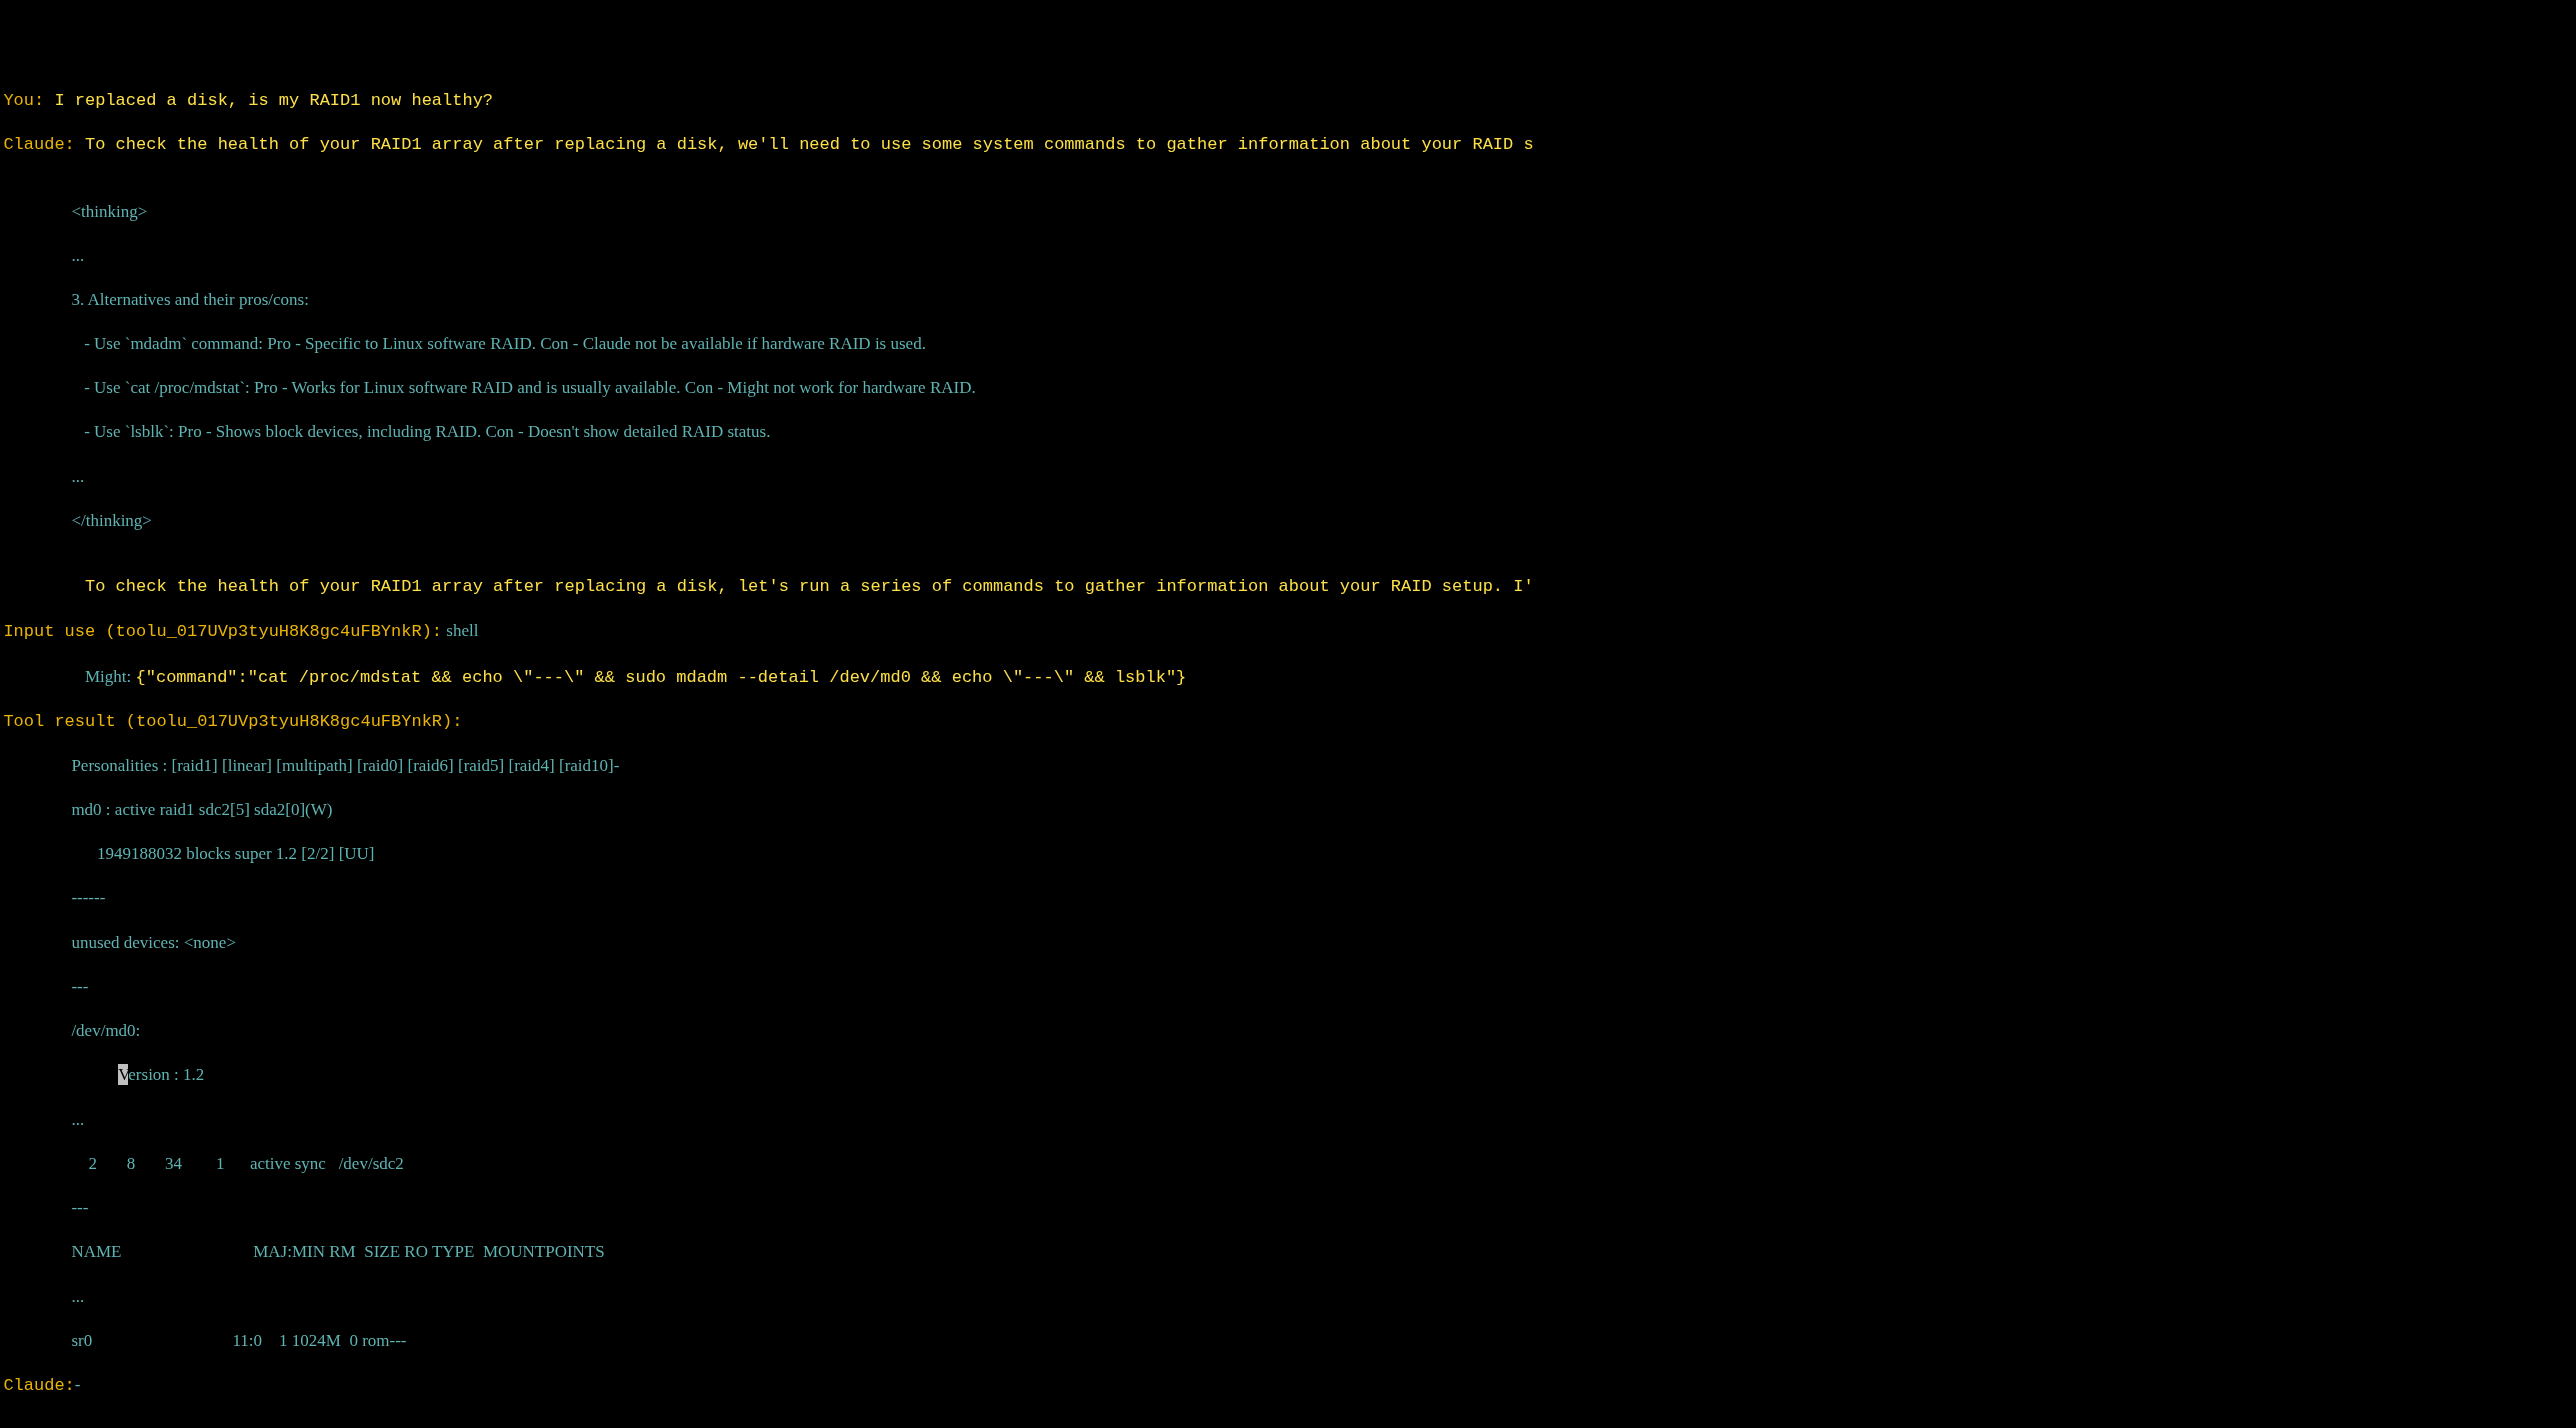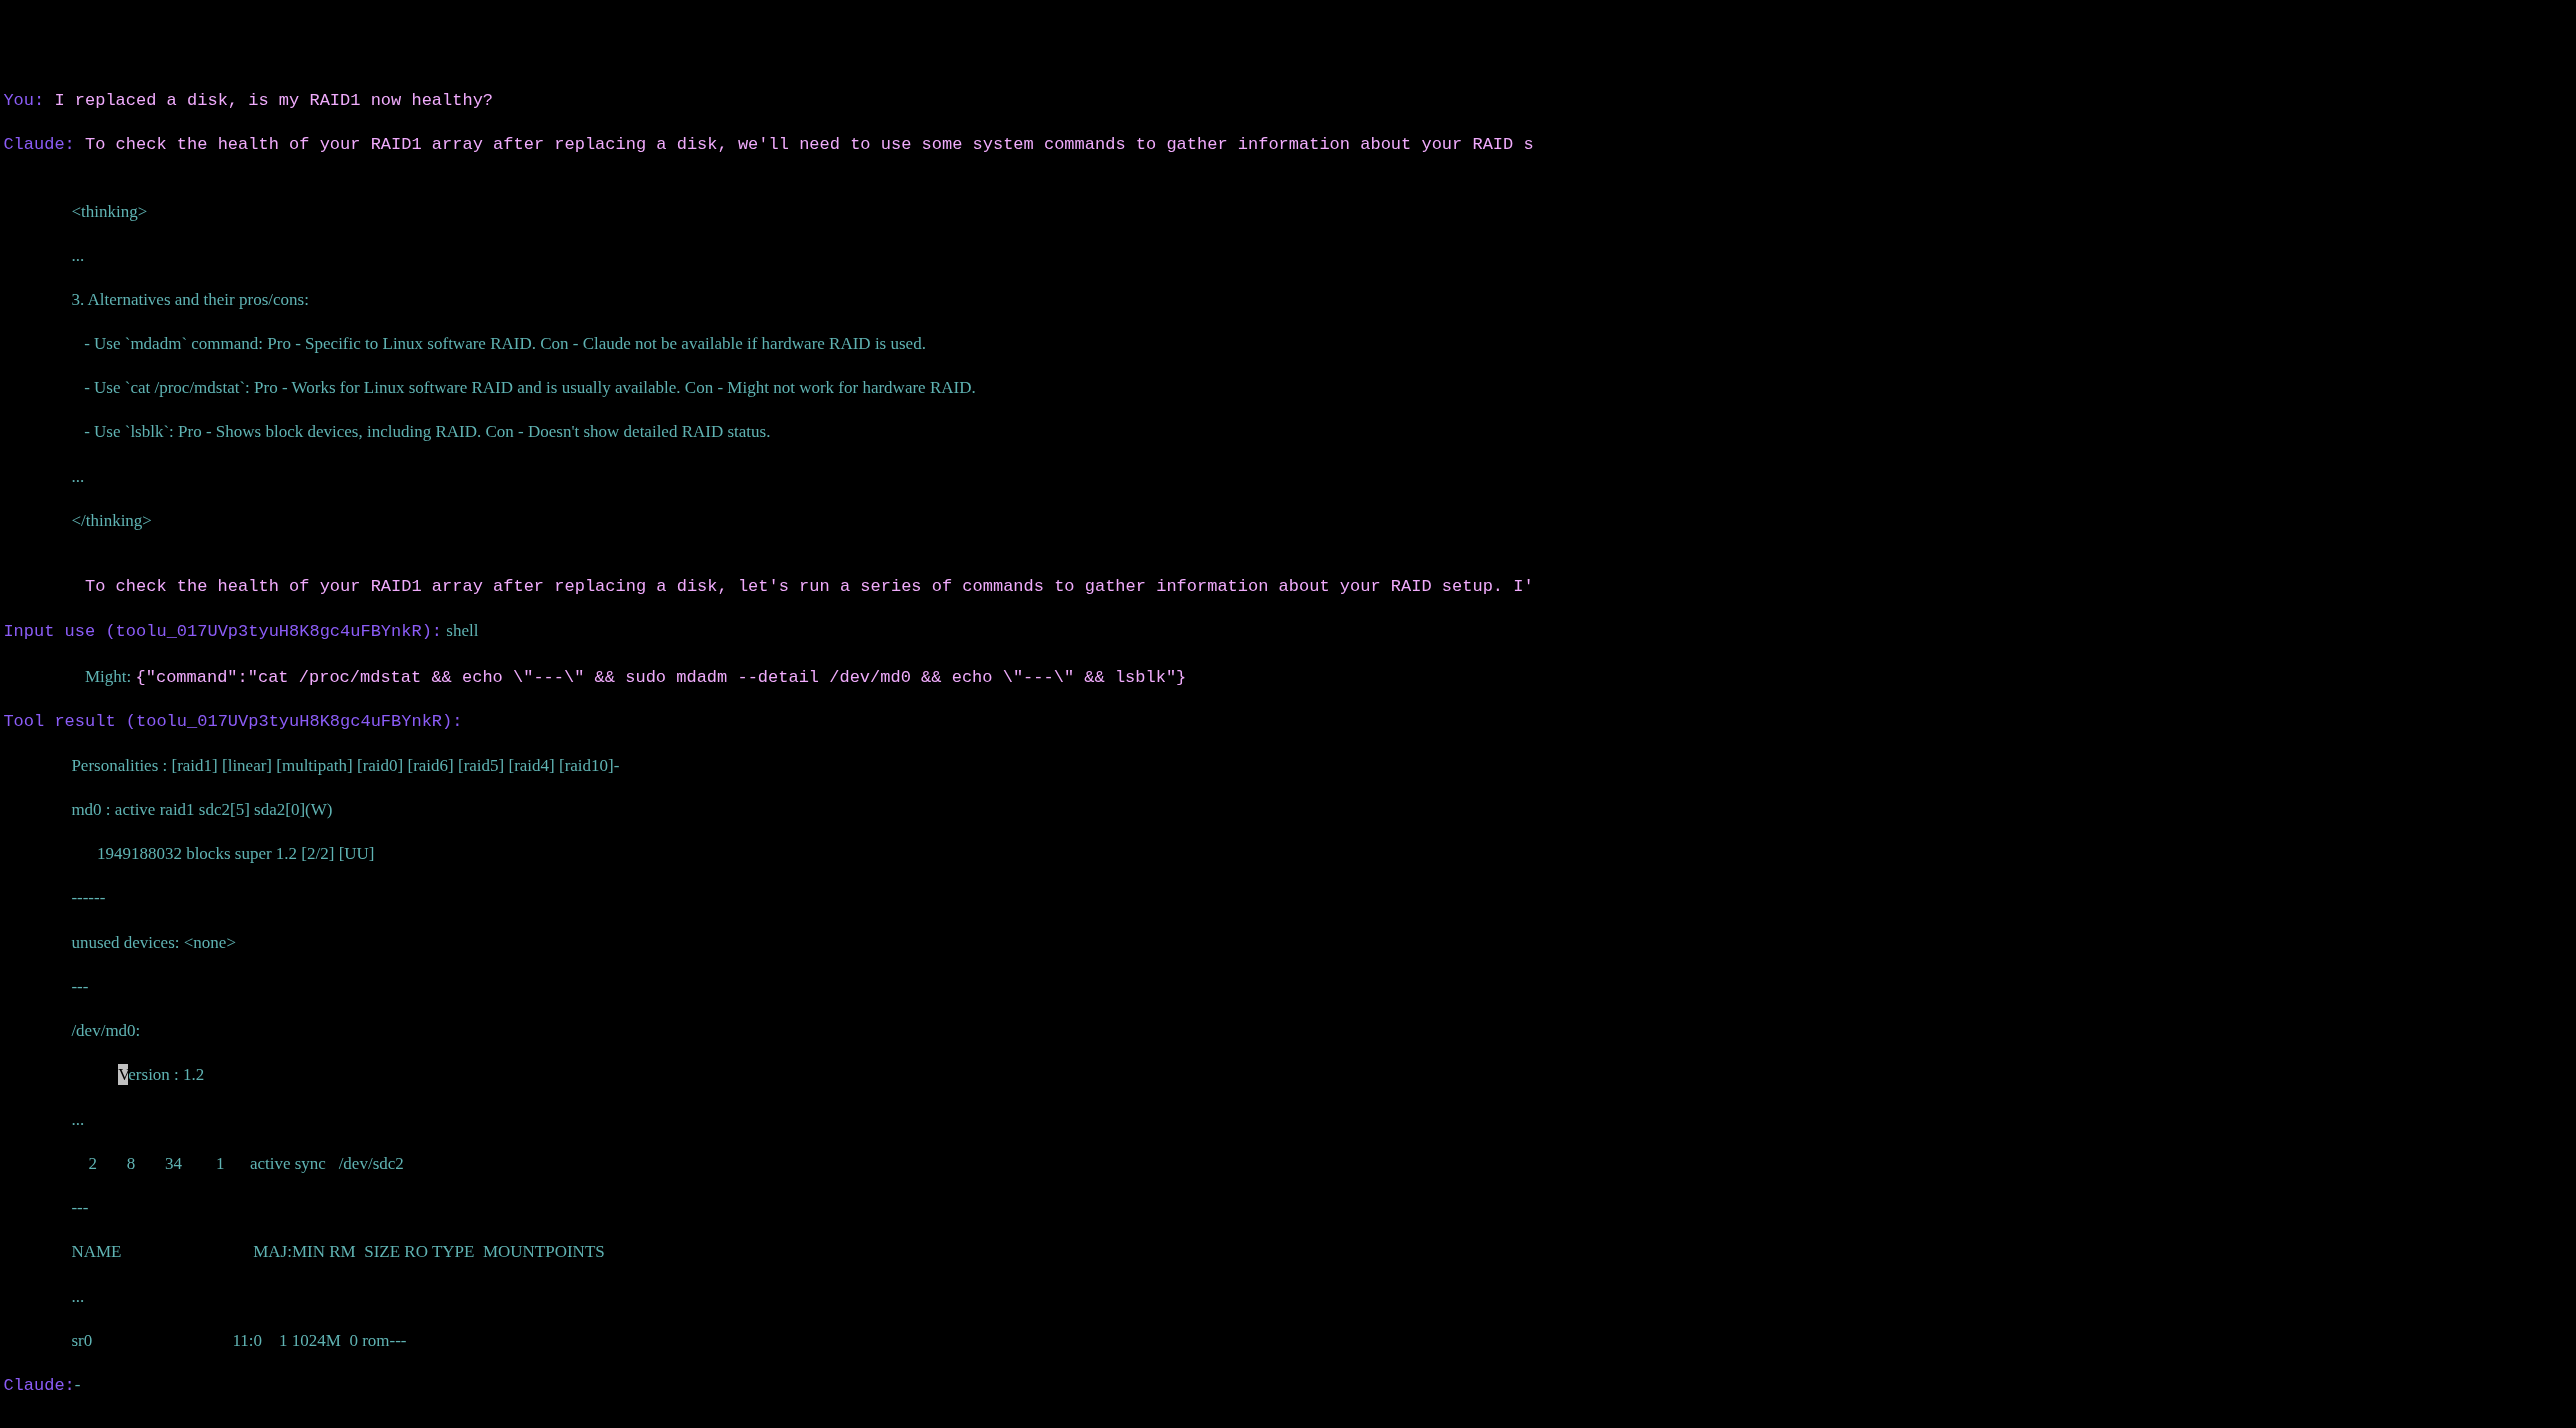--- a/index.html
+++ b/index.html
@@ -10,23 +10,23 @@
     body {
       background: #000;
       color: #5fb3b3;
       font-family: 'Menlo', 'Monaco', 'Courier New', monospace;
       font-size: 17px;
       line-height: 1.3;
       padding: 1.7px 3.4px;
       white-space: pre;
       overflow-x: hidden;
     }
-    .white { color: #f0abfc; }
+    .white { color: #fde047; }
     .cyan { color: #5fb3b3; font-family: Liberation Serif, serif; }
-    .yellow { color: #8b5cf6; }
+    .yellow { color: #eab308; }
     .cursor {
       background: #c0c0c0;
       color: #000;
       display: inline-block;
       width: 0.6em;
       height: 1.2em;
       vertical-align: text-bottom;
     }
     .line { display: block; }
     .indent1 { padding-left: 8ch; }

